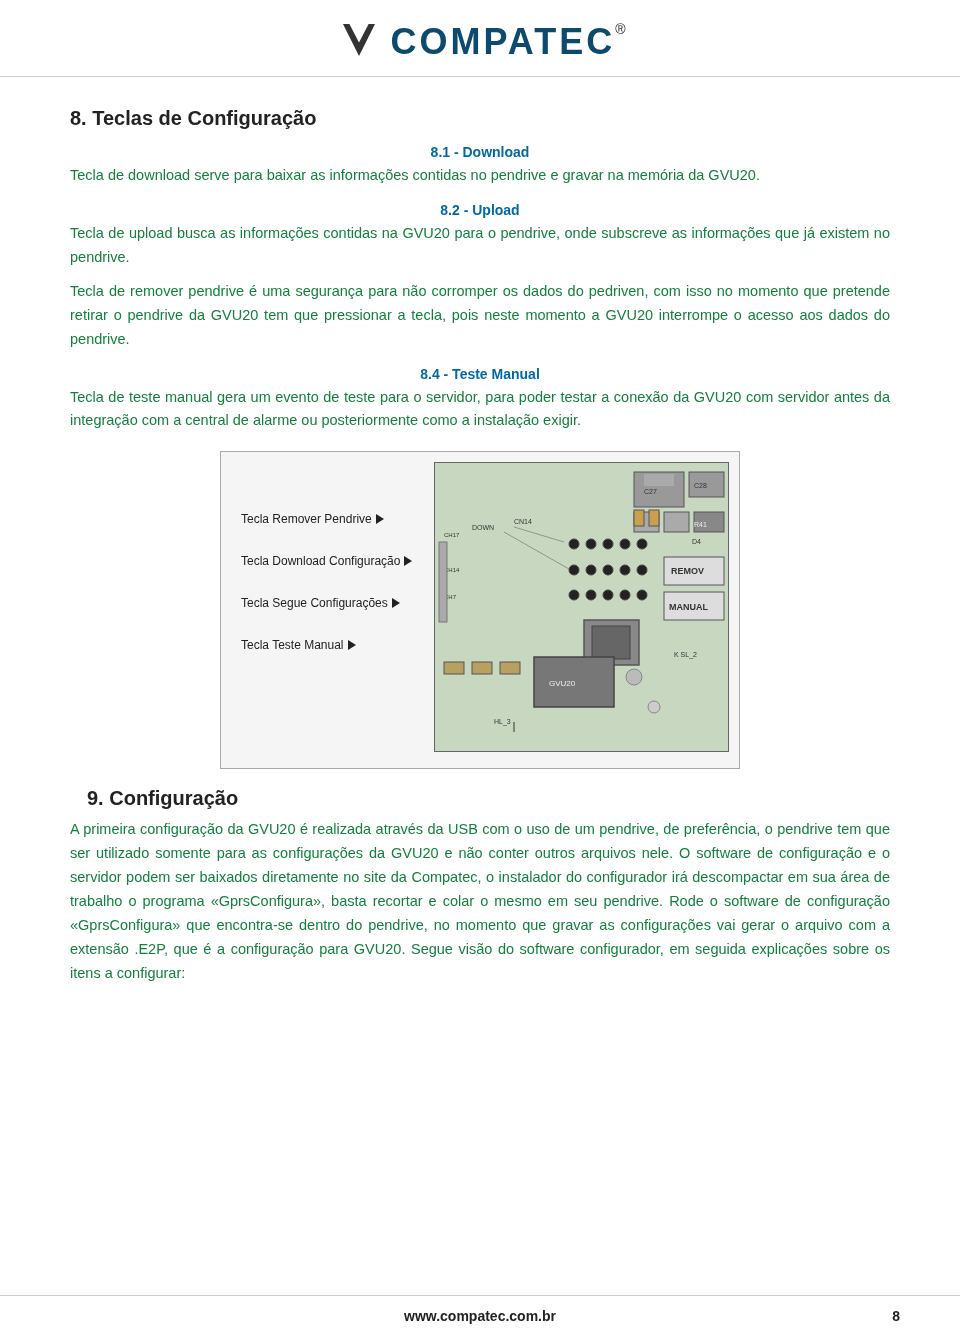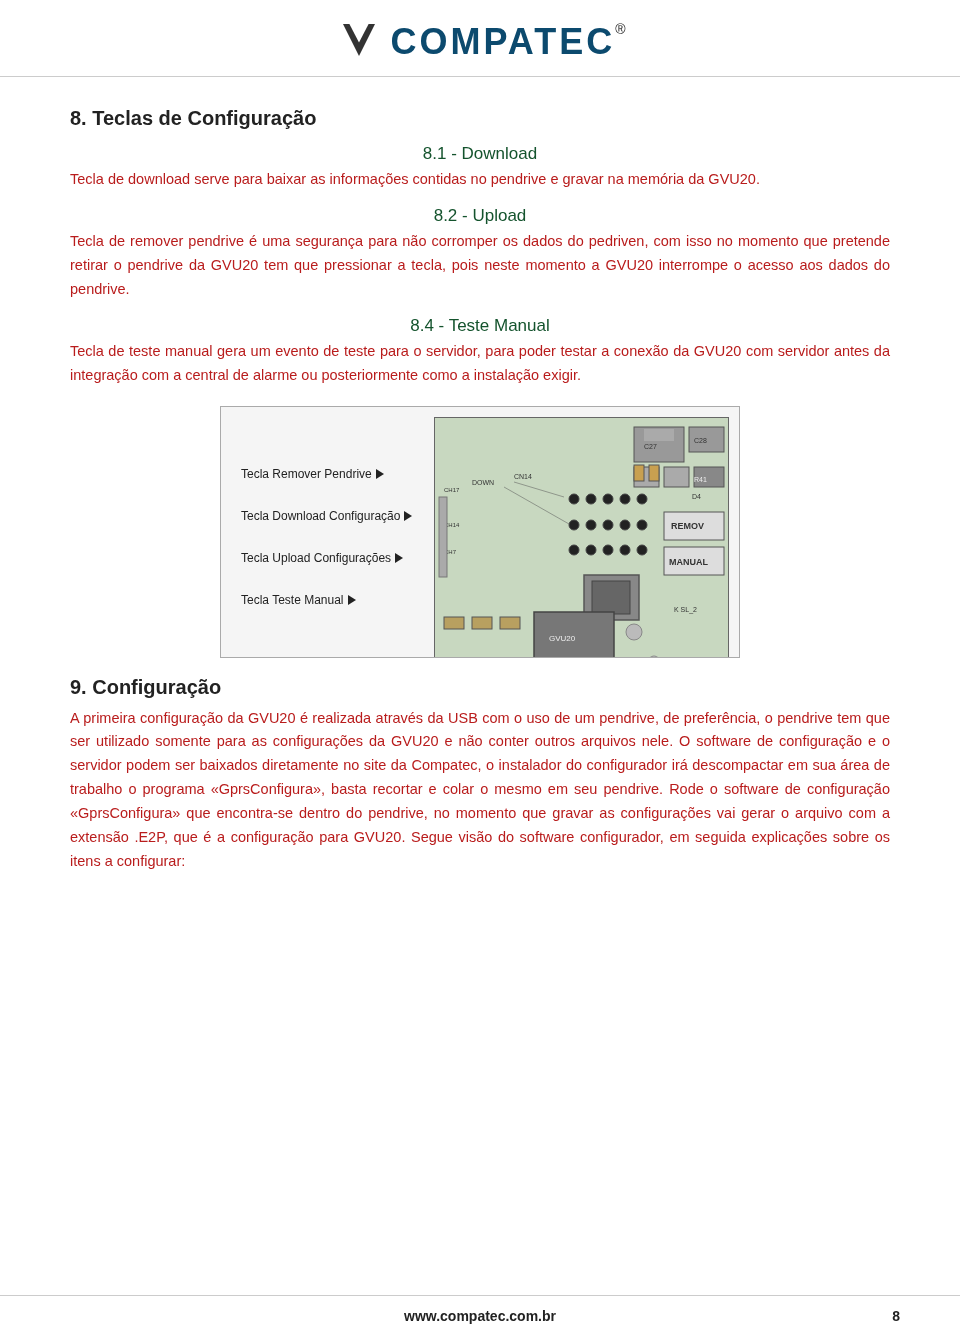--- a/index.html
+++ b/index.html
@@ -61,40 +61,40 @@
     }
 
     .section-title {
       font-size: 20px;
       font-weight: bold;
       color: #222;
       margin-bottom: 12px;
     }
 
     .subsection-title {
-      font-size: 17px;
-      font-weight: normal;
-      color: #14532d;
+      font-size: 14px;
+      font-weight: bold;
+      color: #0369a1;
       margin: 14px 0 4px 0;
       text-align: center;
     }
 
     .body-text {
       font-size: 14.5px;
       line-height: 1.65;
-      color: #b91c1c;
+      color: #15803d;
       margin-bottom: 10px;
       text-align: justify;
     }
 
     .diagram-container {
       border: 1px solid #aaa;
       margin: 18px auto;
       width: 520px;
-      height: 252px;
+      height: 318px;
       position: relative;
       background: #f5f5f5;
       overflow: hidden;
     }
 
     .diagram-labels {
       position: absolute;
       left: 20px;
       top: 60px;
       display: flex;
@@ -142,21 +142,21 @@
       right: 60px;
       font-size: 14px;
       font-weight: bold;
       color: #222;
     }
 
     
     .section9-title {
       font-size: 20px;
       font-weight: bold;
-      margin: 10px 0 8px 0;
+      margin: 10px 0 8px 17px;
     }
   </style>
 </head>
 <body>
 
 <div class="page-wrapper">
 
   <div class="header">
     <div class="logo-container">
 
@@ -172,39 +172,40 @@
   </div>
 
   <div class="content">
 
     <div class="section-title">8. Teclas de Configuração</div>
 
     <div class="subsection-title">8.1 - Download</div>
     <p class="body-text">Tecla de download serve para baixar as informações contidas no pendrive e gravar na memória da GVU20.</p>
 
     <div class="subsection-title">8.2 - Upload</div>
+    <p class="body-text">Tecla de upload busca as informações contidas na GVU20 para o pendrive, onde subscreve as informações que já existem no pendrive.</p>
 
     <p class="body-text">Tecla de remover pendrive é uma segurança para não corromper os dados do pedriven,  com isso no momento que pretende retirar o pendrive da GVU20 tem que pressionar a tecla, pois neste momento a GVU20 interrompe o acesso aos dados do pendrive.</p>
 
     <div class="subsection-title">8.4 - Teste Manual</div>
     <p class="body-text">Tecla de teste manual gera um evento de teste para o servidor, para poder testar a conexão da GVU20 com servidor antes da integração com a central de alarme ou posteriormente como a instalação exigir.</p>
 
     <div class="diagram-container">
 
       <div class="diagram-labels">
         <div class="diagram-label">
           <span>Tecla Remover Pendrive</span>
           <span class="arrow-right"></span>
         </div>
         <div class="diagram-label">
           <span>Tecla Download Configuração</span>
           <span class="arrow-right"></span>
         </div>
         <div class="diagram-label">
-          <span>Tecla Upload Configurações</span>
+          <span>Tecla Segue Configurações</span>
           <span class="arrow-right"></span>
         </div>
         <div class="diagram-label">
           <span>Tecla Teste Manual</span>
           <span class="arrow-right"></span>
         </div>
       </div>
 
       <svg style="position:absolute; right:10px; top:10px;" width="295" height="290" viewBox="0 0 295 290" xmlns="http://www.w3.org/2000/svg">
 

